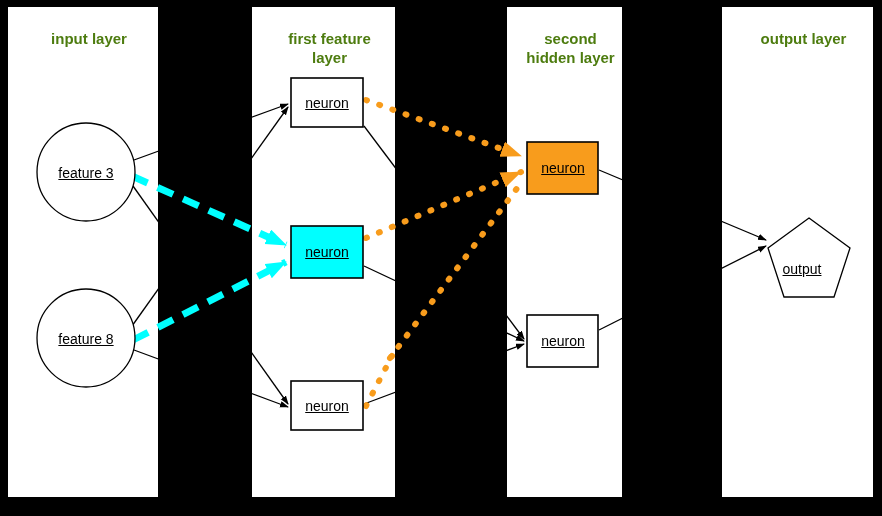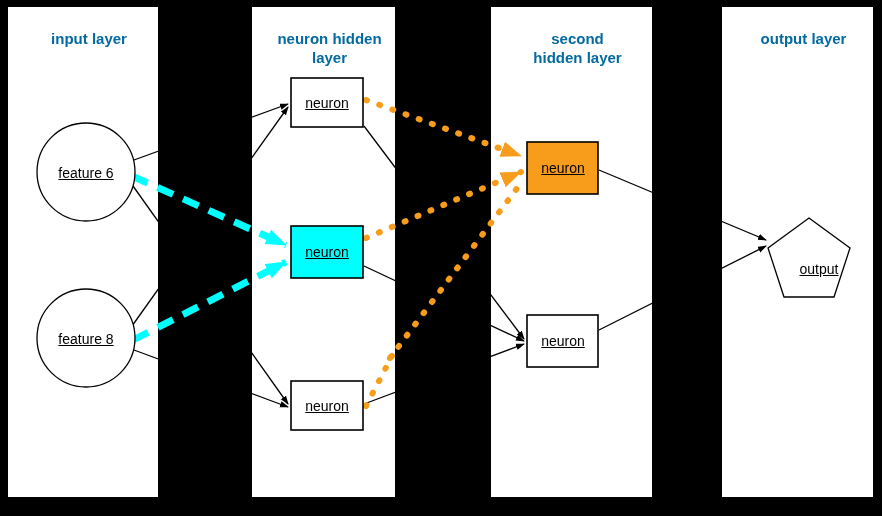--- a/index.html
+++ b/index.html
@@ -20,21 +20,21 @@
     background: #ffffff;
     box-sizing: border-box;
   }
   .panel-title {
     position: absolute;
     left: 0;
     right: 0;
     text-align: center;
     font-weight: bold;
     font-size: 15px;
-    color: #0369a1;
+    color: #4d7c0f;
     line-height: 19px;
     white-space: pre-line;
     padding-left: 12px;
   }
   .svg-layer {
     position: absolute;
     left: 0;
     top: 0;
     width: 882px;
     height: 516px;
@@ -54,25 +54,25 @@
 </head>
 <body>
 
 <div id="canvas">
 
   <div class="panel" style="left:8px; top:7px; width:150px; height:490px;">
     <div class="panel-title" style="top:22px;">input layer</div>
   </div>
 
   <div class="panel" style="left:252px; top:7px; width:143px; height:490px;">
-    <div class="panel-title" style="top:22px;">neuron hidden
+    <div class="panel-title" style="top:22px;">first feature
 layer</div>
   </div>
 
-  <div class="panel" style="left:491px; top:7px; width:161px; height:490px;">
+  <div class="panel" style="left:507px; top:7px; width:115px; height:490px;">
     <div class="panel-title" style="top:22px;">second
 hidden layer</div>
   </div>
 
   <div class="panel" style="left:722px; top:7px; width:151px; height:490px;">
     <div class="panel-title" style="top:22px;">output layer</div>
   </div>
 
   <svg class="svg-layer" viewBox="0 0 882 516">
     <defs>
@@ -120,25 +120,25 @@
     <rect x="291" y="78" width="72" height="49" fill="#ffffff" stroke="#000000" stroke-width="1.6"></rect>
     <rect x="291" y="226" width="72" height="52" fill="#00ffff" stroke="#000000" stroke-width="1.6"></rect>
     <rect x="291" y="381" width="72" height="49" fill="#ffffff" stroke="#000000" stroke-width="1.6"></rect>
 
     <rect x="527" y="142" width="71" height="52" fill="#f89c1c" stroke="#000000" stroke-width="1.6"></rect>
     <rect x="527" y="315" width="71" height="52" fill="#ffffff" stroke="#000000" stroke-width="1.6"></rect>
 
     <polygon points="809,218 850,248 834,297 784,297 768,248" fill="#ffffff" stroke="#000000" stroke-width="1.3"></polygon>
   </svg>
 
-  <div class="node-label" style="left:86px; top:173px;">feature 6</div>
+  <div class="node-label" style="left:86px; top:173px;">feature 3</div>
   <div class="node-label" style="left:86px; top:339px;">feature 8</div>
 
   <div class="node-label" style="left:327px; top:103px;">neuron</div>
   <div class="node-label" style="left:327px; top:252px;">neuron</div>
   <div class="node-label" style="left:327px; top:406px;">neuron</div>
 
   <div class="node-label" style="left:563px; top:168px;">neuron</div>
   <div class="node-label" style="left:563px; top:341px;">neuron</div>
 
-  <div class="node-label" style="left:819px; top:269px;">output</div>
+  <div class="node-label" style="left:802px; top:269px;">output</div>
 
 </div>
 
 </body></html>

